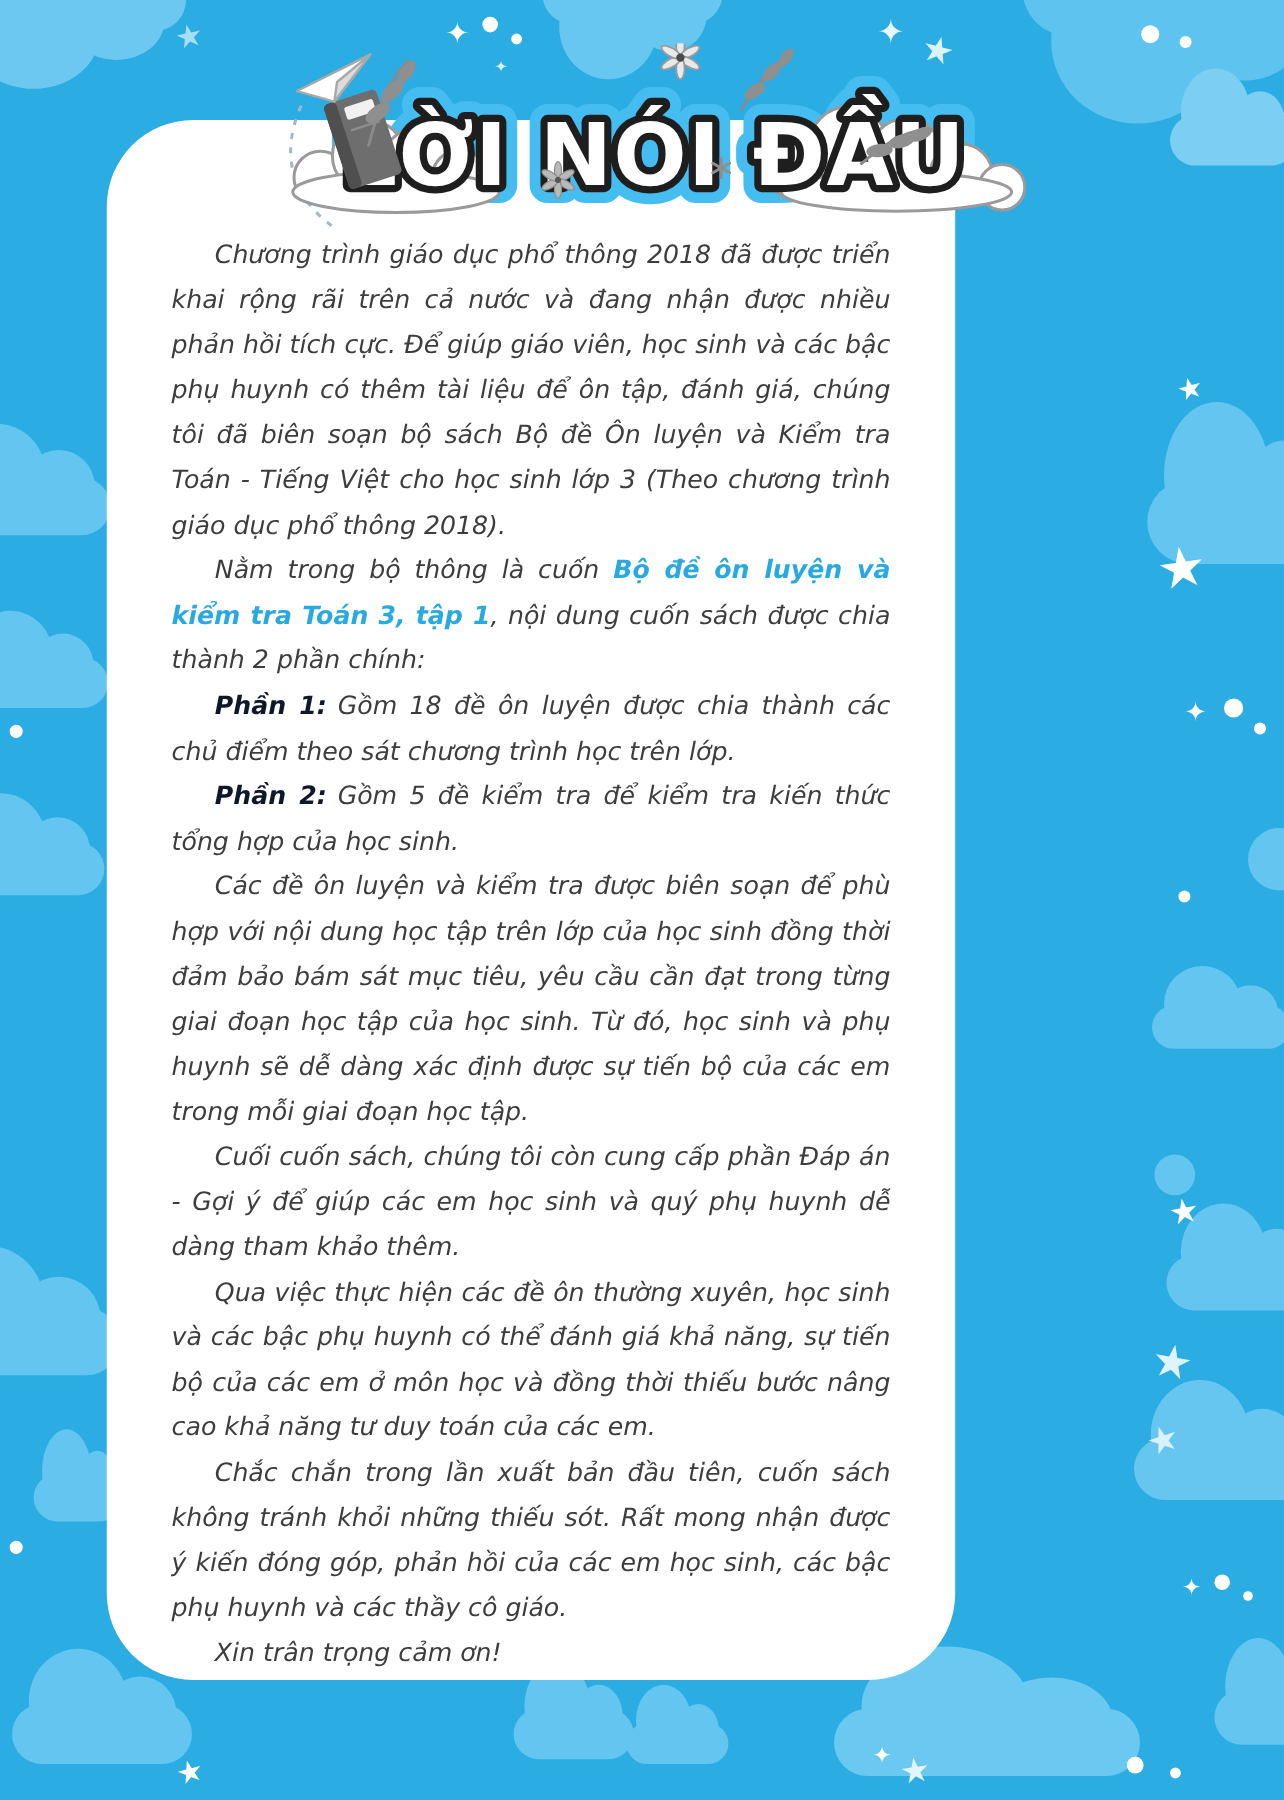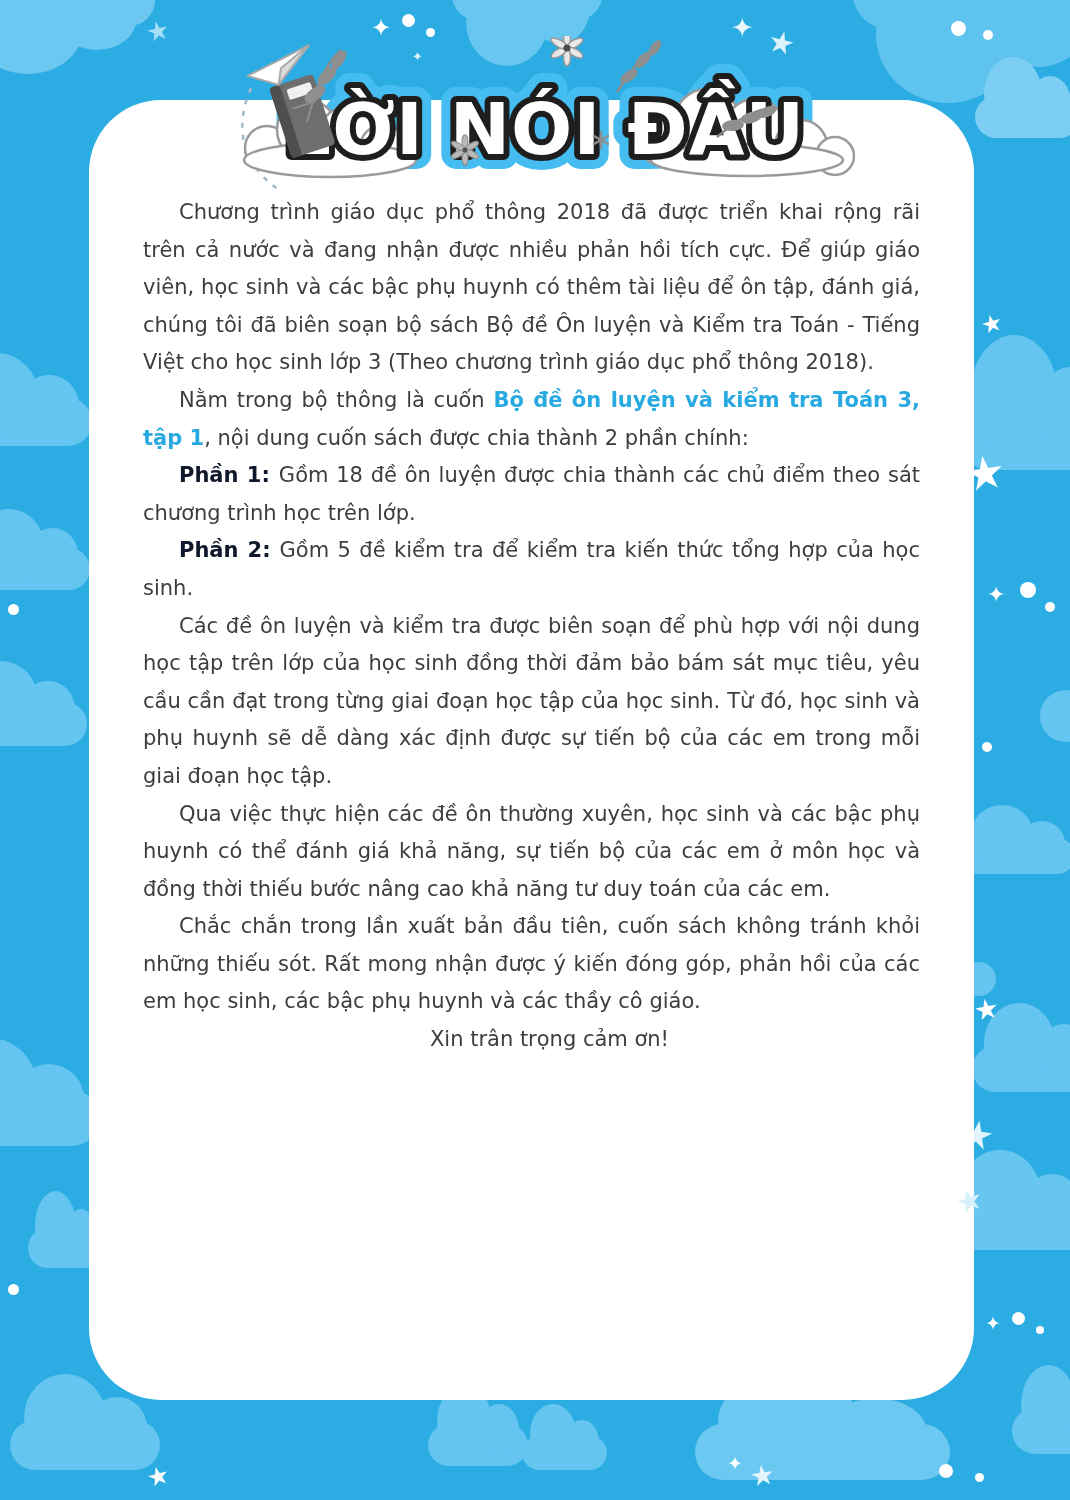--- a/index.html
+++ b/index.html
@@ -9,29 +9,29 @@
   .sky{position:absolute;inset:0;}
   .cloud{position:absolute;border-radius:999px;background:#63C5F0;z-index:1;}
   .cloud::before,.cloud::after{content:"";position:absolute;background:inherit;border-radius:50%;}
   .cloud::before{width:55%;height:175%;left:9%;bottom:18%;}
   .cloud::after{width:40%;height:125%;right:9%;bottom:22%;}
   .flip{transform:scaleY(-1);}
   .blob{position:absolute;border-radius:50%;background:#63C5F0;z-index:1;}
   .dot{position:absolute;border-radius:50%;background:#fff;z-index:1;}
   .star,.sparkle{position:absolute;color:#fff;line-height:1;z-index:1;user-select:none;}
   
-  .card{position:absolute;left:89px;top:100px;width:885px;height:1300px;
-        background:#FFFFFF;border-radius:72px;z-index:2;}
+  .card{position:absolute;left:89px;top:100px;width:707px;height:1300px;
+        background:#FFFFFF;border-radius:72px;z-index:2;font-style:italic;}
   
   .content{position:absolute;left:0;right:0;top:94px;padding:0 54px;
            color:#3D3D3D;font-size:21px;line-height:37.6px;text-align:justify;}
   .content p{margin:0;text-indent:36px;}
   .highlight{color:#29A9E1;font-weight:bold;}
   .part-label{font-weight:bold;color:#0f172a;margin-right:9px;}
-  .closing{text-align:center;text-indent:0;}
+  .closing{text-align:left;text-indent:0;}
   
   .title-wrap{position:absolute;left:235px;top:36px;width:620px;height:178px;z-index:4;}
   .t{font-family:"DejaVu Sans","Liberation Sans",sans-serif;font-weight:bold;
      font-size:72px;paint-order:stroke;stroke-linejoin:round;letter-spacing:1px;}
   .halo{fill:#45BDF1;stroke:#45BDF1;stroke-width:30px;}
   .main{fill:#FFFFFF;stroke:#1E1E1E;stroke-width:12px;}
   .tcloud circle,.tcloud ellipse{fill:#FFFFFF;stroke:#9A9A9A;stroke-width:2.5;}
   .trail{fill:none;stroke:#9FB9C9;stroke-width:2.5;stroke-dasharray:5 7;}
   .leaf{fill:#8F8F8F;}
   .stem{fill:none;stroke:#8A8A8A;stroke-width:2.5;}
@@ -101,20 +101,21 @@
     <span class="dot" style="left:975px;top:1473px;width:9px;height:9px;"></span>
   </div>
 
   <div class="card">
     <div class="content">
       <p>Chương trình giáo dục phổ thông 2018 đã được triển khai rộng rãi trên cả nước và đang nhận được nhiều phản hồi tích cực. Để giúp giáo viên, học sinh và các bậc phụ huynh có thêm tài liệu để ôn tập, đánh giá, chúng tôi đã biên soạn bộ sách Bộ đề Ôn luyện và Kiểm tra Toán - Tiếng Việt cho học sinh lớp 3 (Theo chương trình giáo dục phổ thông 2018).</p>
       <p><span>Nằm trong bộ thông là cuốn </span><span class="highlight">Bộ đề ôn luyện và kiểm tra Toán 3, tập 1</span><span>, nội dung cuốn sách được chia thành 2 phần chính:</span></p>
       <p><span class="part-label">Phần 1:</span><span>Gồm 18 đề ôn luyện được chia thành các chủ điểm theo sát chương trình học trên lớp.</span></p>
       <p><span class="part-label">Phần 2:</span><span>Gồm 5 đề kiểm tra để kiểm tra kiến thức tổng hợp của học sinh.</span></p>
       <p>Các đề ôn luyện và kiểm tra được biên soạn để phù hợp với nội dung học tập trên lớp của học sinh đồng thời đảm bảo bám sát mục tiêu, yêu cầu cần đạt trong từng giai đoạn học tập của học sinh. Từ đó, học sinh và phụ huynh sẽ dễ dàng xác định được sự tiến bộ của các em trong mỗi giai đoạn học tập.</p>
+      <p>Cuối cuốn sách, chúng tôi còn cung cấp phần Đáp án - Gợi ý để giúp các em học sinh và quý phụ huynh dễ dàng tham khảo thêm.</p>
       <p>Qua việc thực hiện các đề ôn thường xuyên, học sinh và các bậc phụ huynh có thể đánh giá khả năng, sự tiến bộ của các em ở môn học và đồng thời thiếu bước nâng cao khả năng tư duy toán của các em.</p>
       <p>Chắc chắn trong lần xuất bản đầu tiên, cuốn sách không tránh khỏi những thiếu sót. Rất mong nhận được ý kiến đóng góp, phản hồi của các em học sinh, các bậc phụ huynh và các thầy cô giáo.</p>
       <p class="closing">Xin trân trọng cảm ơn!</p>
     </div>
   </div>
 
   <div class="title-wrap">
     <svg width="620" height="178" viewBox="0 0 620 178">
 
       <path class="trail" d="M16,52 C0,88 4,126 44,154"></path>

